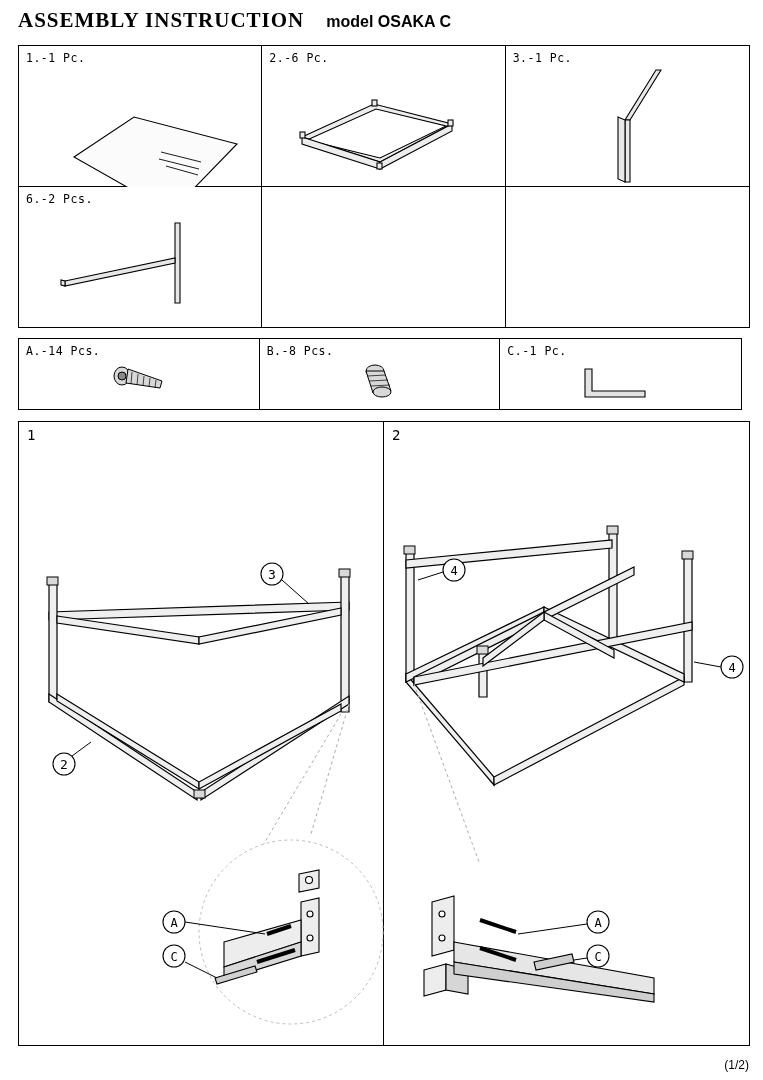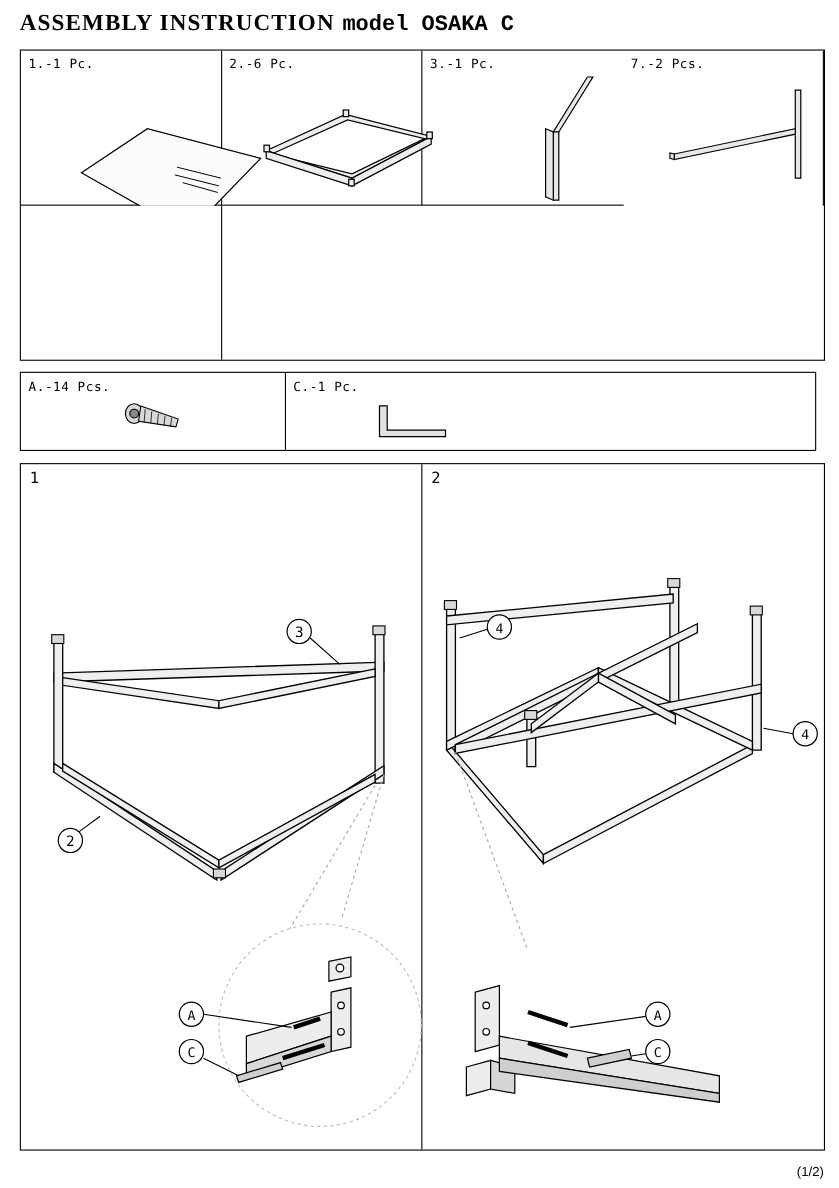--- a/index.html
+++ b/index.html
@@ -23,44 +23,44 @@
   }
   
   .title-row {
     position: absolute;
     left: 18px;
     top: 8px;
     width: 730px;
     height: 28px;
     display: flex;
     align-items: baseline;
-    gap: 7px;
+    gap: 22px;
   }
   .title-main {
     font-family: "Liberation Serif", serif;
     font-size: 21px;
     font-weight: bold;
     letter-spacing: 1px;
   }
   .title-model {
-    font-family: Liberation Mono, monospace;
-    font-size: 20px;
+    font-family: Liberation Sans, sans-serif;
+    font-size: 16px;
     font-weight: bold;
   }
   
   .parts-table {
     position: absolute;
     left: 18px;
     top: 45px;
     width: 732px;
     height: 283px;
     border: 1.4px solid #000;
     box-sizing: border-box;
     display: grid;
-    grid-template-columns: 1fr 1fr 1fr 1fr;
+    grid-template-columns: 1fr 1fr 1fr;
     grid-template-rows: 1fr 1fr;
   }
   .parts-cell {
     border-right: 1.4px solid #000;
     border-bottom: 1.4px solid #000;
     box-sizing: border-box;
     position: relative;
   }
   .parts-table .parts-cell:nth-child(3n) { border-right: none; }
   .parts-table .parts-cell:nth-child(n+4) { border-bottom: none; }
@@ -188,21 +188,21 @@
           <g stroke="#000" stroke-width="1.1" fill="#e8e8e8">
             <polygon points="150,8 155,8 124,58 119,58"></polygon>
             <polygon points="119,58 124,58 124,120 119,120"></polygon>
             <polygon points="112,55 119,58 119,120 112,117"></polygon>
           </g>
         </svg>
       </div>
     </div>
 
     <div class="parts-cell">
-      <span class="cell-label">7.-2 Pcs.</span>
+      <span class="cell-label">6.-2 Pcs.</span>
       <div class="cell-art">
         <svg viewBox="0 0 244 125" width="244" height="125">
           <g stroke="#000" stroke-width="1.1" fill="#e8e8e8">
             <polygon points="156,20 161,20 161,100 156,100"></polygon>
             <polygon points="46,78 156,55 156,60 46,83"></polygon>
             <polygon points="46,78 46,83 42,82 42,77"></polygon>
           </g>
         </svg>
       </div>
     </div>
@@ -228,20 +228,37 @@
             <line x1="113" y1="17" x2="112" y2="29"></line>
             <line x1="119" y1="19" x2="118" y2="30"></line>
             <line x1="125" y1="21" x2="124" y2="31"></line>
             <line x1="131" y1="23" x2="130" y2="32"></line>
             <line x1="137" y1="25" x2="136" y2="33"></line>
           </g>
         </svg>
       </div>
     </div>
 
+    <div class="hw-cell">
+      <span class="cell-label">B.-8 Pcs.</span>
+      <div class="cell-art">
+        <svg viewBox="0 0 244 56" width="244" height="56">
+          <g stroke="#000" stroke-width="1" fill="#d8d8d8">
+            <ellipse cx="115" cy="16" rx="9" ry="6"></ellipse>
+            <polygon points="106,16 124,16 131,36 113,38"></polygon>
+            <ellipse cx="122" cy="37" rx="9" ry="5"></ellipse>
+          </g>
+          <g stroke="#000" stroke-width="0.7">
+            <line x1="107" y1="21" x2="126" y2="20"></line>
+            <line x1="109" y1="26" x2="128" y2="25"></line>
+            <line x1="111" y1="31" x2="130" y2="30"></line>
+          </g>
+        </svg>
+      </div>
+    </div>
 
     <div class="hw-cell">
       <span class="cell-label">C.-1 Pc.</span>
       <div class="cell-art">
         <svg viewBox="0 0 244 56" width="244" height="56">
           <g stroke="#000" stroke-width="1.1" fill="#e3e3e3">
             <path d="M85,14 L92,14 L92,36 L145,36 L145,42 L85,42 Z"></path>
           </g>
         </svg>
       </div>

